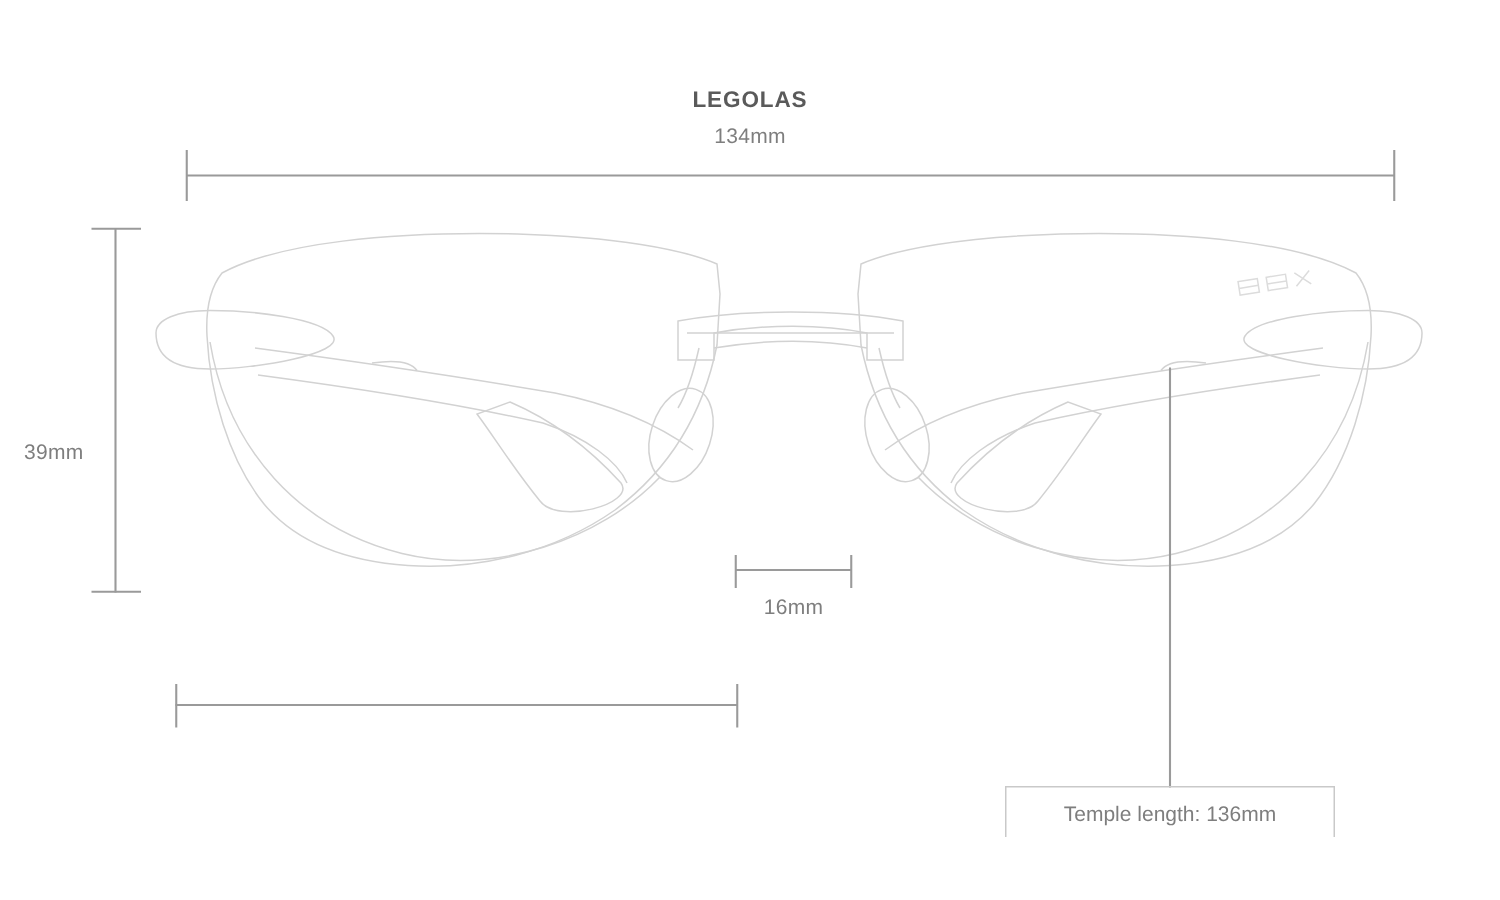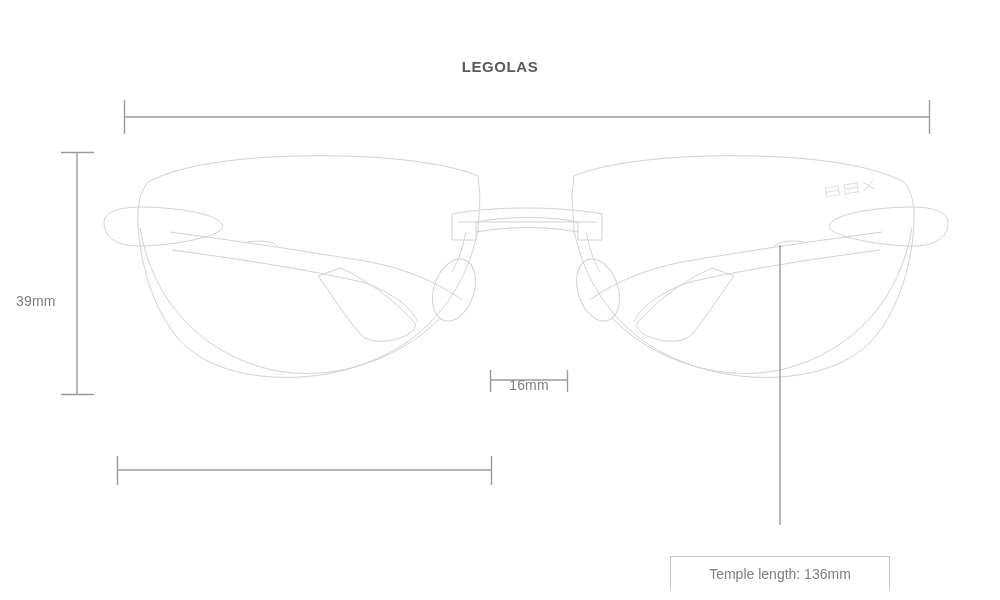--- a/index.html
+++ b/index.html
@@ -61,41 +61,40 @@
     top: 293px;
   }
   #dim-lens-label {
     left: 117px;
     top: 491px;
     width: 375px;
     text-align: center;
   }
   #dim-bridge-label {
     left: 490px;
-    top: 377px;
+    top: 396px;
     width: 78px;
     text-align: center;
   }
 
   
   #temple-callout {
     position: absolute;
     left: 670px;
     top: 524px;
     width: 220px;
     height: 34px;
     border-left: 1px solid #c9c9c9;
     border-top: 1px solid #c9c9c9;
     border-right: 1px solid #c9c9c9;
     border-bottom: none;
     box-sizing: border-box;
     display: flex;
     align-items: center;
     justify-content: center;
-    margin-top: 32px;
   }
   #temple-callout-text {
     font-size: 14px;
     color: #7e7e7e;
     white-space: nowrap;
   }
 </style>
 </head>
 <body>
 
@@ -204,20 +203,21 @@
 
     <g stroke="#9a9a9a" stroke-width="1.4">
       <line x1="490" y1="380" x2="568" y2="380"></line>
       <line x1="490.5" y1="370" x2="490.5" y2="392"></line>
       <line x1="567.5" y1="370" x2="567.5" y2="392"></line>
     </g>
 
     <line x1="780" y1="245" x2="780" y2="525" stroke="#9a9a9a" stroke-width="1.4"></line>
   </svg>
 
+  <div class="dim-label" id="dim-width-label">134mm</div>
 
   <div class="dim-label" id="dim-height-label">39mm</div>
 
 
   <div class="dim-label" id="dim-bridge-label">16mm</div>
 
   <div id="temple-callout">
     <span id="temple-callout-text">Temple length: 136mm</span>
   </div>
 

